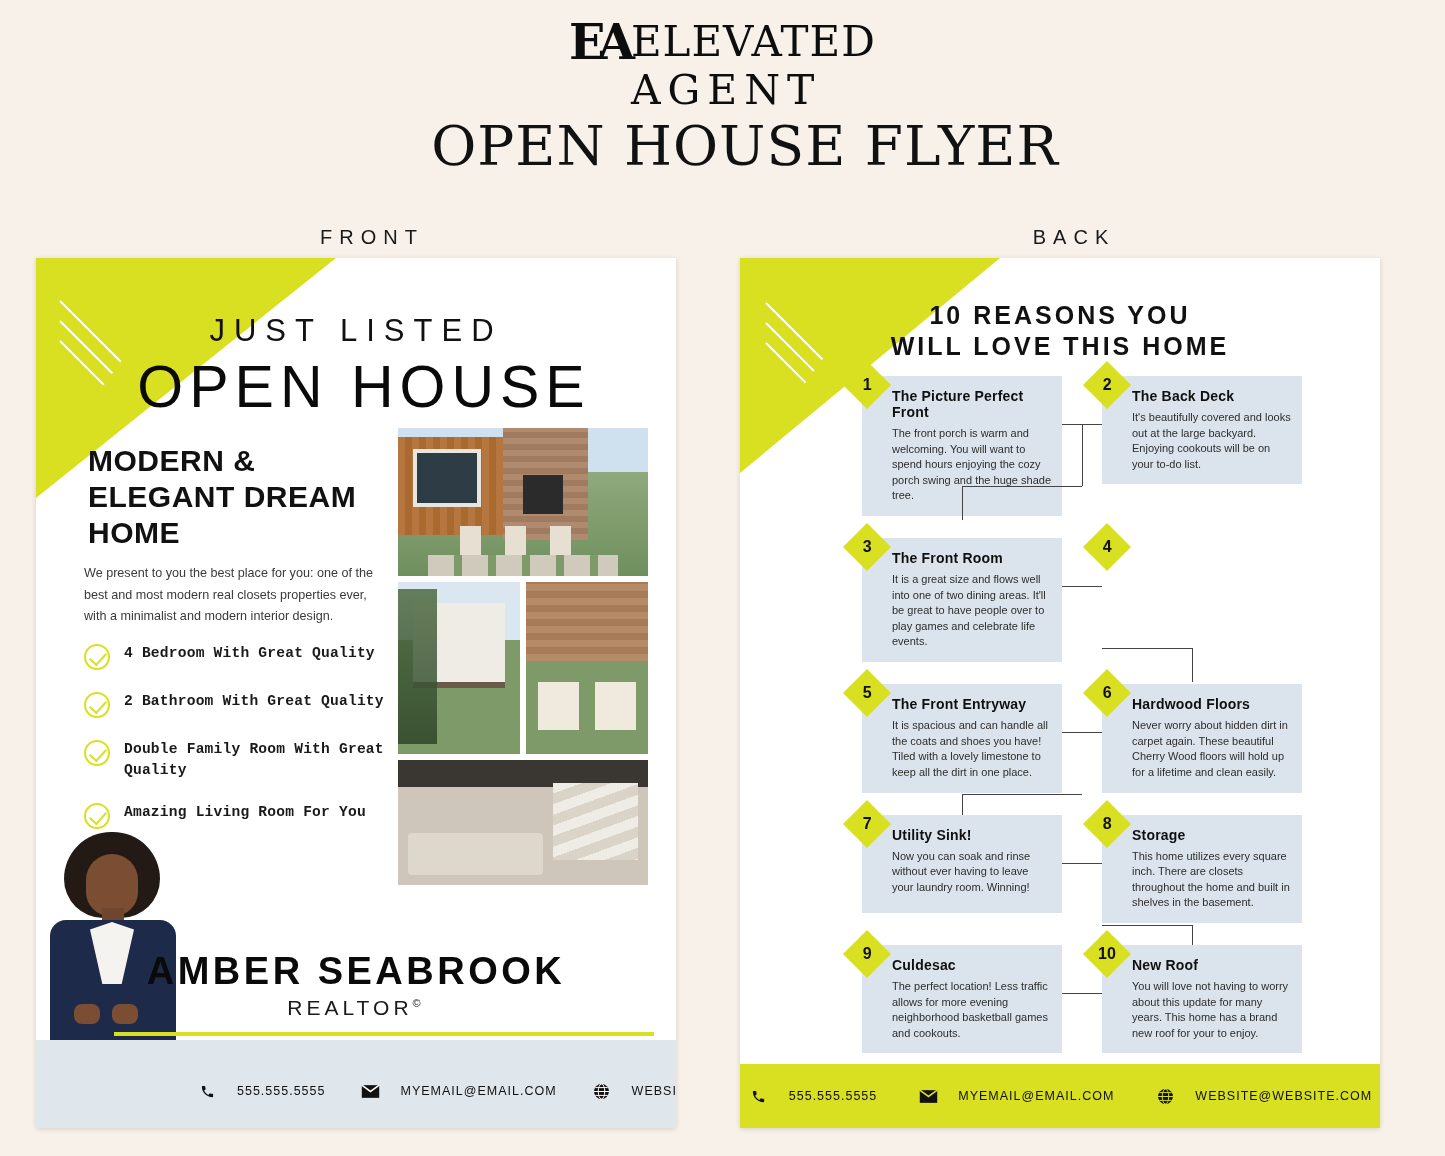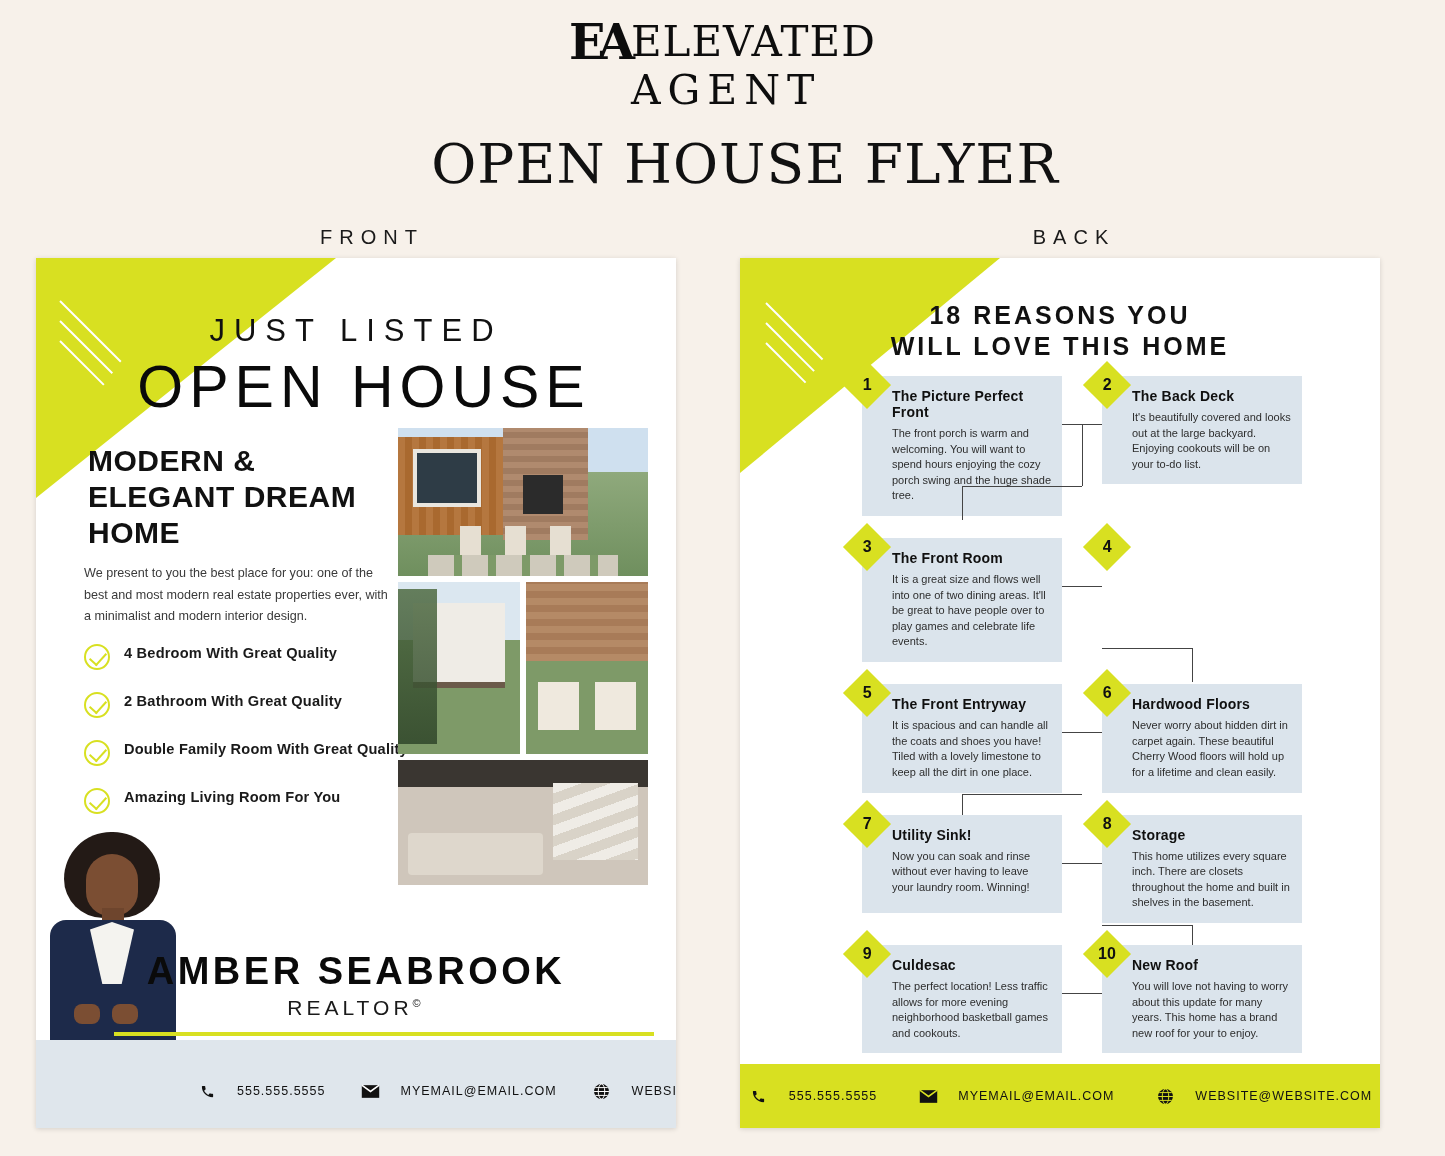--- a/index.html
+++ b/index.html
@@ -23,21 +23,21 @@
     margin-right: 4px; transform: translateY(-2px);
   }
   .brand-words { line-height: 0.95; }
   .brand-line1, .brand-line2 {
     font-family: "DejaVu Serif", serif;
     font-size: 42px; letter-spacing: 1px; color: #0d0d0d; font-weight: 400;
   }
   .brand-line2 { letter-spacing: 7px; font-size: 41px; margin-top: 9px; }
 
   .doc-title {
-    position: absolute; top: 132px; width: 100%; text-align: center;
+    position: absolute; top: 114px; width: 100%; text-align: center;
     font-family: "DejaVu Serif", serif;
     font-size: 55px; letter-spacing: 1px; color: #111; font-weight: 400; padding-left: 45px;
   }
 
   .side-label {
     position: absolute; top: 226px;
     font-size: 20px; letter-spacing: 7px; color: #1a1a1a;
     font-family: "Liberation Sans", sans-serif;
   }
   .label-front { left: 36px; width: 672px; text-align: center; }
@@ -80,21 +80,21 @@
     position: absolute; top: 185px; left: 52px; width: 310px;
     font-size: 30px; font-weight: 700; line-height: 1.2;
     letter-spacing: 0.5px; color: #111;
     font-family: "Liberation Sans", sans-serif;
   }
   .f-paragraph {
     position: absolute; top: 305px; left: 48px; width: 305px;
     font-size: 12.6px; line-height: 1.72; color: #3a3a3a;
   }
   .f-features { position: absolute; top: 385px; left: 48px; width: 330px; }
-  .f-feature { display: flex; align-items: flex-start; margin-bottom: 21px; }
+  .f-feature { display: flex; align-items: flex-start; margin-bottom: 21px; font-family: Liberation Mono, monospace; }
   .check {
     width: 26px; height: 26px; flex: 0 0 26px; margin-right: 14px;
     border: 2.5px solid #d8e021; border-radius: 50%;
     position: relative; margin-top: 1px;
   }
   .check::after {
     content: ""; position: absolute; left: 7px; top: 3px;
     width: 8px; height: 14px; border: solid #d8e021;
     border-width: 0 2.6px 2.6px 0; transform: rotate(42deg);
   }
@@ -285,21 +285,21 @@
   <div class="wedge"></div>
   <div class="wedge-lines">
     <span style="left:24px; top:42px; width:86px;"></span>
     <span style="left:24px; top:62px; width:74px;"></span>
     <span style="left:24px; top:82px; width:62px;"></span>
   </div>
 
   <div class="f-justlisted">JUST LISTED</div>
   <div class="f-openhouse">OPEN HOUSE</div>
   <div class="f-headline">MODERN &amp; ELEGANT DREAM HOME</div>
-  <div class="f-paragraph">We present to you the best place for you: one of the best and most modern real estate properties ever, with a minimalist and modern interior design.</div>
+  <div class="f-paragraph">We present to you the best place for you: one of the best and most modern real closets properties ever, with a minimalist and modern interior design.</div>
 
   <div class="f-features">
     <div class="f-feature">
       <div class="check"></div>
       <div class="f-feature-text">4 Bedroom With Great Quality</div>
     </div>
     <div class="f-feature">
       <div class="check"></div>
       <div class="f-feature-text">2 Bathroom With Great Quality</div>
     </div>
@@ -380,21 +380,21 @@
 <div class="page page-back">
 
   <div class="wedge wedge-back"></div>
   <div class="wedge-lines">
     <span style="left:26px; top:44px; width:80px;"></span>
     <span style="left:26px; top:64px; width:68px;"></span>
     <span style="left:26px; top:84px; width:56px;"></span>
   </div>
 
   <div class="b-title">
-    <div>18 REASONS YOU</div>
+    <div>10 REASONS YOU</div>
     <div>WILL LOVE THIS HOME</div>
   </div>
 
   <div class="reasons">
 
     <div class="r-row">
       <div class="r-card">
         <div class="r-diamond">
             <span class="r-num">1</span>
           </div>

